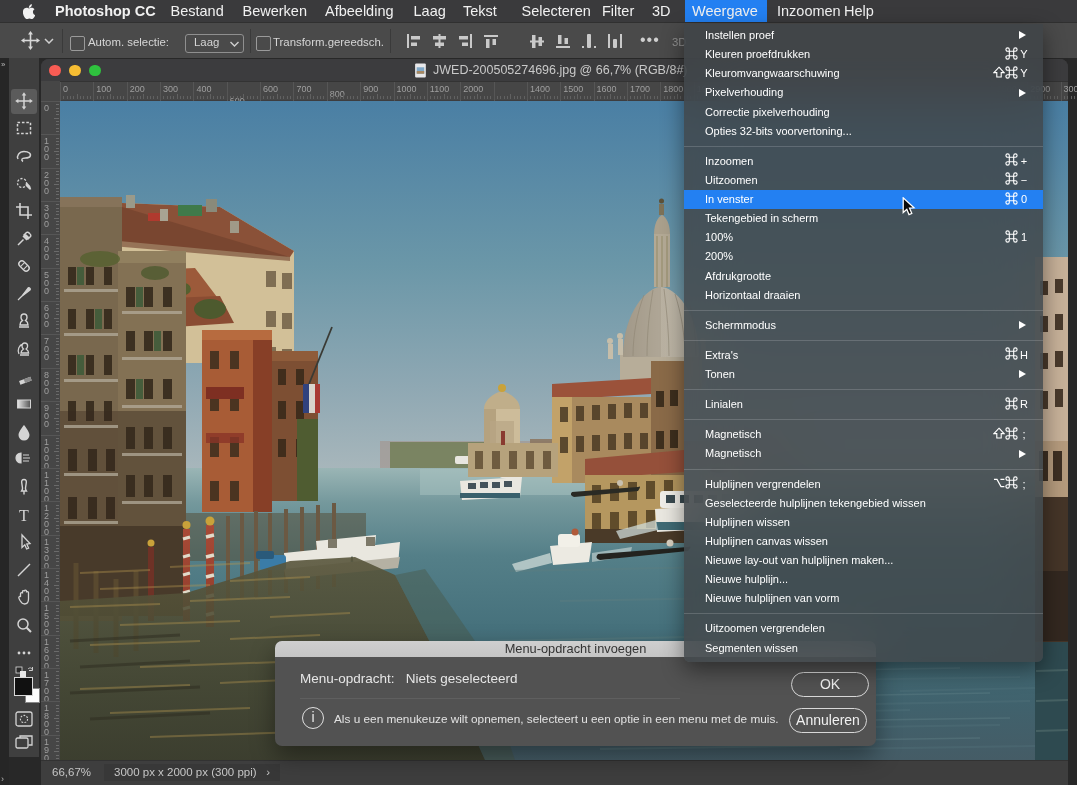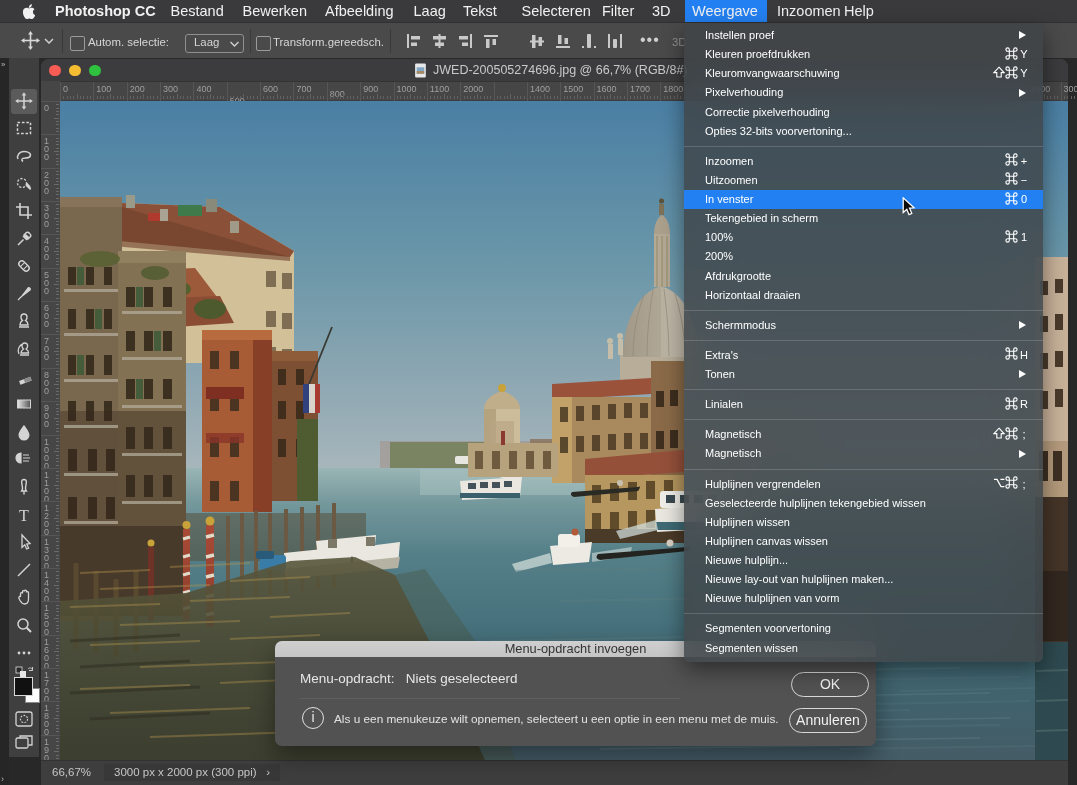--- a/index.html
+++ b/index.html
@@ -1400,24 +1400,24 @@
       <div class="mi">Magnetisch<span class="arr"></span></div>
       <div class="msep"></div>
       <div class="mi">Hulplijnen vergrendelen<span class="sc"><svg width="12" height="12" viewBox="0 0 12 12" style="vertical-align:-1px">
             <path fill="none" stroke="#fff" stroke-width="1.2" d="M1 2.4 L4 2.4 L8 9.6 L11.4 9.6 M7.4 2.4 L11.4 2.4"></path>
           </svg><svg width="13" height="13" viewBox="0 0 13 13" style="vertical-align:-1.5px">
             <path fill="none" stroke="#fff" stroke-width="1.1" d="M4.3 4.3 L4.3 8.7 L8.7 8.7 L8.7 4.3 Z M4.3 4.3 L2.6 4.3 A1.7 1.7 0 1 1 4.3 2.6 Z M8.7 4.3 L10.4 4.3 A1.7 1.7 0 1 0 8.7 2.6 Z M4.3 8.7 L2.6 8.7 A1.7 1.7 0 1 0 4.3 10.4 Z M8.7 8.7 L10.4 8.7 A1.7 1.7 0 1 1 8.7 10.4 Z"></path>
           </svg><span style="display:inline-block;min-width:12px;text-align:center;">;</span></span></div>
       <div class="mi">Geselecteerde hulplijnen tekengebied wissen</div>
       <div class="mi">Hulplijnen wissen</div>
       <div class="mi">Hulplijnen canvas wissen</div>
+      <div class="mi">Nieuwe lay-out van hulplijnen maken...</div>
       <div class="mi">Nieuwe hulplijn...</div>
-      <div class="mi">Nieuwe lay-out van hulplijnen maken...</div>
       <div class="mi">Nieuwe hulplijnen van vorm</div>
       <div class="msep"></div>
-      <div class="mi">Segmenten voorvertoning</div>
+      <div class="mi">Uitzoomen vergrendelen</div>
       <div class="mi">Segmenten wissen</div>
     </div>
 
   <svg id="cursor" class="abs" viewBox="0 0 14 20">
     <path d="M1.2 0.8 L1.2 15.5 L4.8 12.2 L7 17.6 L9.8 16.4 L7.5 11.1 L12 10.8 Z" fill="#0b0b0b" stroke="#fff" stroke-width="1.25"></path>
   </svg>
 </div>
 
 </body></html>

